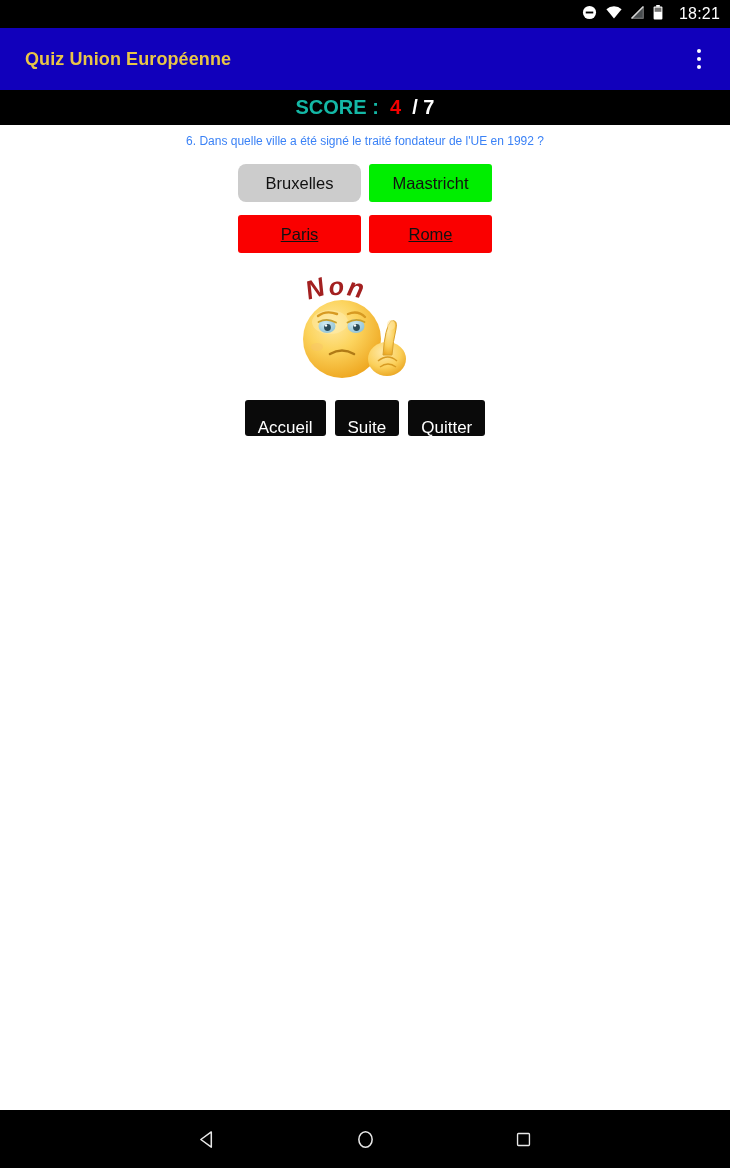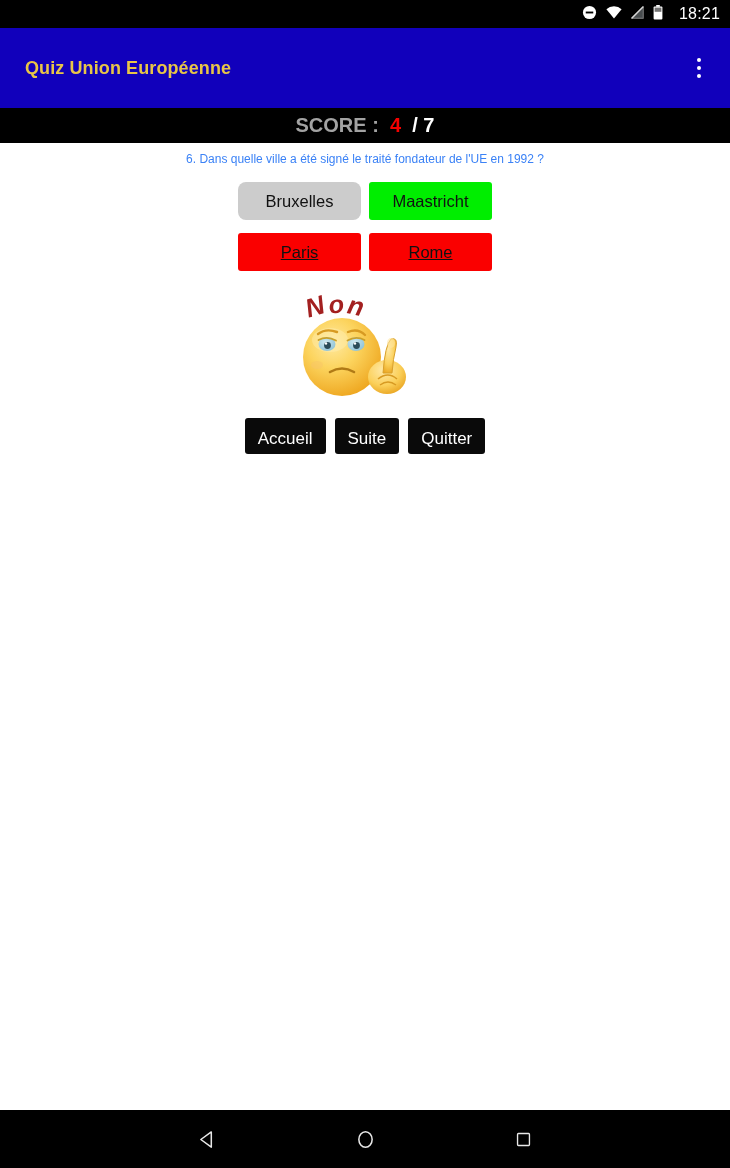--- a/index.html
+++ b/index.html
@@ -41,21 +41,21 @@
   .status-time {
     color: #ffffff;
     font-size: 16px;
     font-family: "Liberation Sans", sans-serif;
     letter-spacing: 0.2px;
     margin-left: 7px;
   }
 
   
   .app-bar {
-    height: 80px;
+    height: 62px;
     background: #1100bb;
     display: flex;
     align-items: center;
     justify-content: space-between;
     padding: 0 16px 0 25px;
     flex: 0 0 auto;
   }
   .app-title {
     color: #e8c547;
     font-size: 18px;
@@ -89,21 +89,21 @@
     align-items: center;
     justify-content: center;
     flex: 0 0 auto;
   }
   .score-line {
     font-size: 20px;
     font-weight: bold;
     font-family: "Liberation Sans", sans-serif;
     white-space: pre;
   }
-  .score-label { color: #a3a3a3; }
+  .score-label { color: #14b8a6; }
   .score-value { color: #f40000; }
   .score-sep   { color: #ffffff; }
   .score-total { color: #ffffff; }
 
   
   .content {
     flex: 1 1 auto;
     background: #ffffff;
     display: flex;
     flex-direction: column;
@@ -163,21 +163,21 @@
     justify-content: center;
   }
   .action-btn {
     background: #0a0a0a;
     color: #ffffff;
     border: none;
     border-radius: 3px;
     font-size: 17px;
     font-family: "Liberation Sans", sans-serif;
     height: 36px;
-    padding: 11px 13px;
+    padding: 18px 13px;
     cursor: pointer;
     white-space: nowrap;
   }
 
   
   .nav-bar {
     height: 58px;
     background: #000000;
     display: flex;
     align-items: center;

